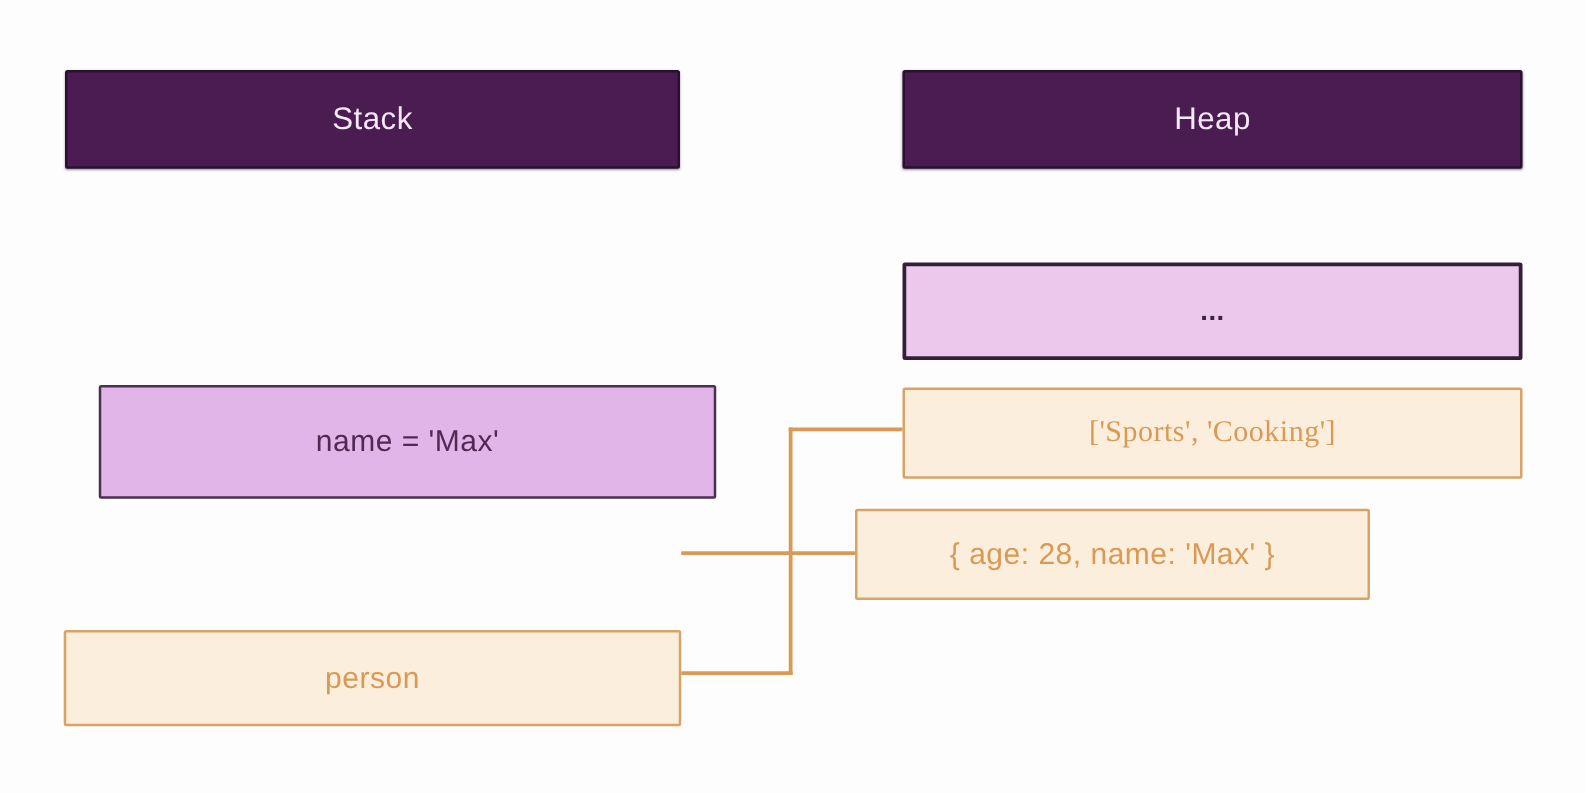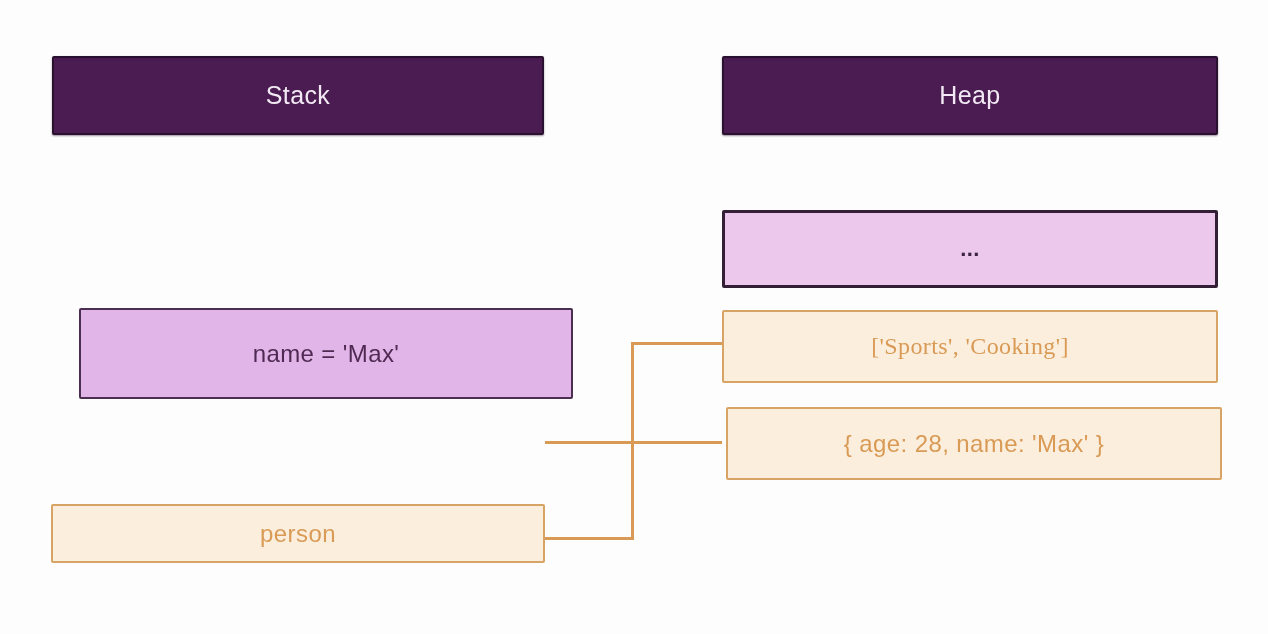--- a/index.html
+++ b/index.html
@@ -69,24 +69,24 @@
     position: absolute;
     background: var(--connector);
     z-index: 1;
   }
   
   .stack-header  { left: 52px;  top: 56px;  width: 492px; height: 79px; }
   .heap-header   { left: 722px; top: 56px;  width: 496px; height: 79px; }
   .stack-row-0   { left: 51px;  top: 210px; width: 494px; height: 78px; }
   .stack-row-1   { left: 51px;  top: 308px; width: 494px; height: 91px; margin-left: 28px; }
   .stack-row-2   { left: 51px;  top: 407px; width: 494px; height: 77px; }
-  .stack-row-3   { left: 51px;  top: 504px; width: 494px; height: 59px; }
+  .stack-row-3   { left: 51px;  top: 504px; width: 494px; height: 77px; }
   .heap-row-0    { left: 722px; top: 210px; width: 496px; height: 78px; }
   .heap-row-1    { left: 722px; top: 310px; width: 496px; height: 73px; font-family: Liberation Serif, serif; }
-  .heap-row-2    { left: 726px; top: 407px; width: 496px; height: 73px; }
+  .heap-row-2    { left: 684px; top: 407px; width: 412px; height: 73px; }
   .conn-mid-h    { left: 545px; top: 441px; width: 177px; height: 3px; }
   .conn-vert     { left: 631px; top: 342px; width: 3px;   height: 198px; }
   .conn-top-h    { left: 631px; top: 342px; width: 91px;  height: 3px; }
   .conn-bottom-h { left: 545px; top: 537px; width: 89px;  height: 3px; }
 </style>
 </head>
 <body>
 
 <div class="canvas">
 

